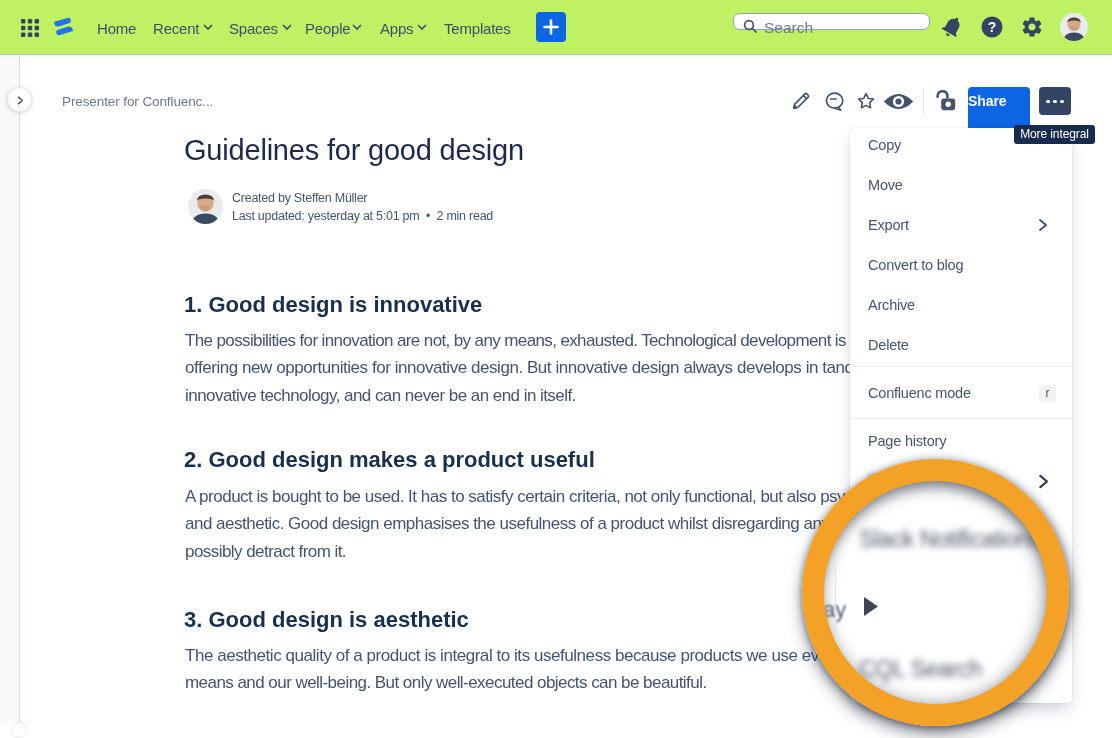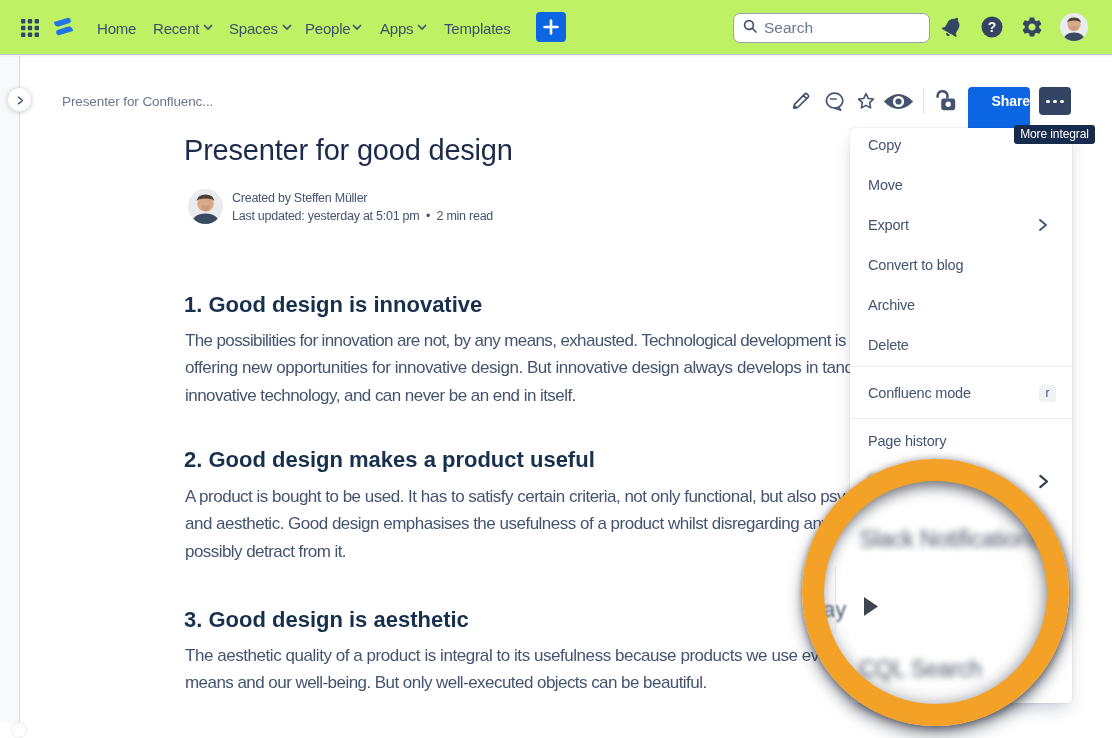--- a/index.html
+++ b/index.html
@@ -3,31 +3,31 @@
 <style>
 *{margin:0;padding:0;box-sizing:border-box}
 html,body{width:1112px;height:738px;overflow:hidden;background:#fff;
  font-family:"Liberation Sans",sans-serif}
 body{position:relative}
 .abs{position:absolute}
 #hdr{position:absolute;left:0;top:0;width:1112px;height:55px;background:#bef264;
  border-bottom:1px solid #bcc3cd;box-shadow:0 1px 2px rgba(9,30,66,.08);z-index:20}
 .nav{position:absolute;font-size:15px;color:#3d4f6b;letter-spacing:-.2px;top:20px}
 #plusbtn{position:absolute;left:536px;top:12px;width:30px;height:30px;border-radius:4px;background:#0c66e4}
-#search{position:absolute;left:733px;top:13px;width:197px;height:30px;border:1.5px solid #99a2b1;border-radius:7px;background:#fff}
+#search{position:absolute;left:733px;top:13px;width:197px;height:17px;border:1.5px solid #99a2b1;border-radius:7px;background:#fff}
 #search span{position:absolute;left:30px;top:4.5px;font-size:15.5px;color:#6e7891}
 #sb{position:absolute;left:0;top:56px;width:20px;height:667px;background:#f8f9fb;border-right:1px solid #d7dbe2}
 #expbtn{position:absolute;left:7px;top:87px;width:25px;height:25px;border-radius:50%;background:#fff;
  border:1px solid #e4e7ec;box-shadow:0 1px 4px rgba(9,30,66,.18);z-index:21}
 #sbb{position:absolute;left:11px;top:722px;width:16px;height:16px;border-radius:50%;background:#fff;border:1px solid #e8eaef}
 #crumb{position:absolute;left:62px;top:94px;font-size:13.5px;color:#6b778c;letter-spacing:-.1px}
 .icn{position:absolute;top:91px}
 #vdiv{position:absolute;left:923px;top:88px;width:1px;height:26px;background:#dfe1e6}
 #share{position:absolute;left:968px;top:87px;width:62px;height:44px;border-radius:4px;background:#0c66e4;
- color:#fff;font-size:14px;font-weight:bold;text-align:right;line-height:28px;letter-spacing:-.1px}
+ color:#fff;font-size:14px;font-weight:bold;text-align:left;line-height:28px;letter-spacing:-.1px}
 #more{position:absolute;left:1039px;top:87px;width:32px;height:28px;border-radius:4px;background:#344563}
 #more i{position:absolute;top:12.5px;width:3.5px;height:3.5px;border-radius:50%;background:#fff}
 #tip{position:absolute;left:1014px;top:125px;width:81px;height:19px;border-radius:3px;background:#172b4d;
  color:#fff;font-size:12px;text-align:center;line-height:19px;z-index:60;letter-spacing:-.1px}
 #title{position:absolute;left:184px;top:135.5px;font-size:29px;color:#1c2b4a;line-height:1;letter-spacing:-.2px}
 .by{position:absolute;left:232px;font-size:12.5px;color:#44546f;line-height:1;letter-spacing:-.25px}
 h3.sec{position:absolute;left:184px;font-size:22px;color:#17304d;line-height:1;font-weight:bold}
 .ln{position:absolute;left:185px;font-size:17px;color:#44546f;line-height:27.5px;white-space:nowrap;letter-spacing:-.55px}
 #menu{position:absolute;left:850px;top:128px;width:222px;height:575px;background:#fff;border-radius:4px;
  box-shadow:0 8px 16px -4px rgba(9,30,66,.25),0 0 1px rgba(9,30,66,.31);z-index:30}
@@ -157,21 +157,21 @@
  <path d="M4.6 8.8 L4.6 7 A5 5 0 0 1 14.4 5.9 L14.4 9.5" fill="none" stroke="#44546f" stroke-width="2.5"></path>
  <rect x="8.2" y="9.6" width="14" height="11.6" rx="2.4" fill="#44546f"></rect>
  <circle cx="15.2" cy="15.2" r="2.7" fill="#fff"></circle>
 </svg>
 <div id="share">Share</div>
 <div id="more">
     <i style="left:7px"></i>
     <i style="left:14.2px"></i>
     <i style="left:21.4px"></i>
   </div>
-<div id="title">Presenter for good design</div>
+<div id="title">Guidelines for good design</div>
 <svg class="abs" style="left:188px;top:189px" width="35" height="35" viewBox="0 0 35 35">
  <defs>
       <clipPath id="avc2">
         <circle cx="17.5" cy="17.5" r="17.5"></circle>
       </clipPath>
     </defs>
  <g clip-path="url(#avc2)">
   <rect width="35" height="35" fill="#e9ebee"></rect>
   <circle cx="17.5" cy="14.5" r="8.2" fill="#d8a988"></circle>
   <path d="M8.6 12 Q10 5.6 17.5 5.6 Q25 5.6 26.4 12 L24.4 10.6 Q17.5 8.2 10.6 10.6 Z" fill="#4a4038"></path>

